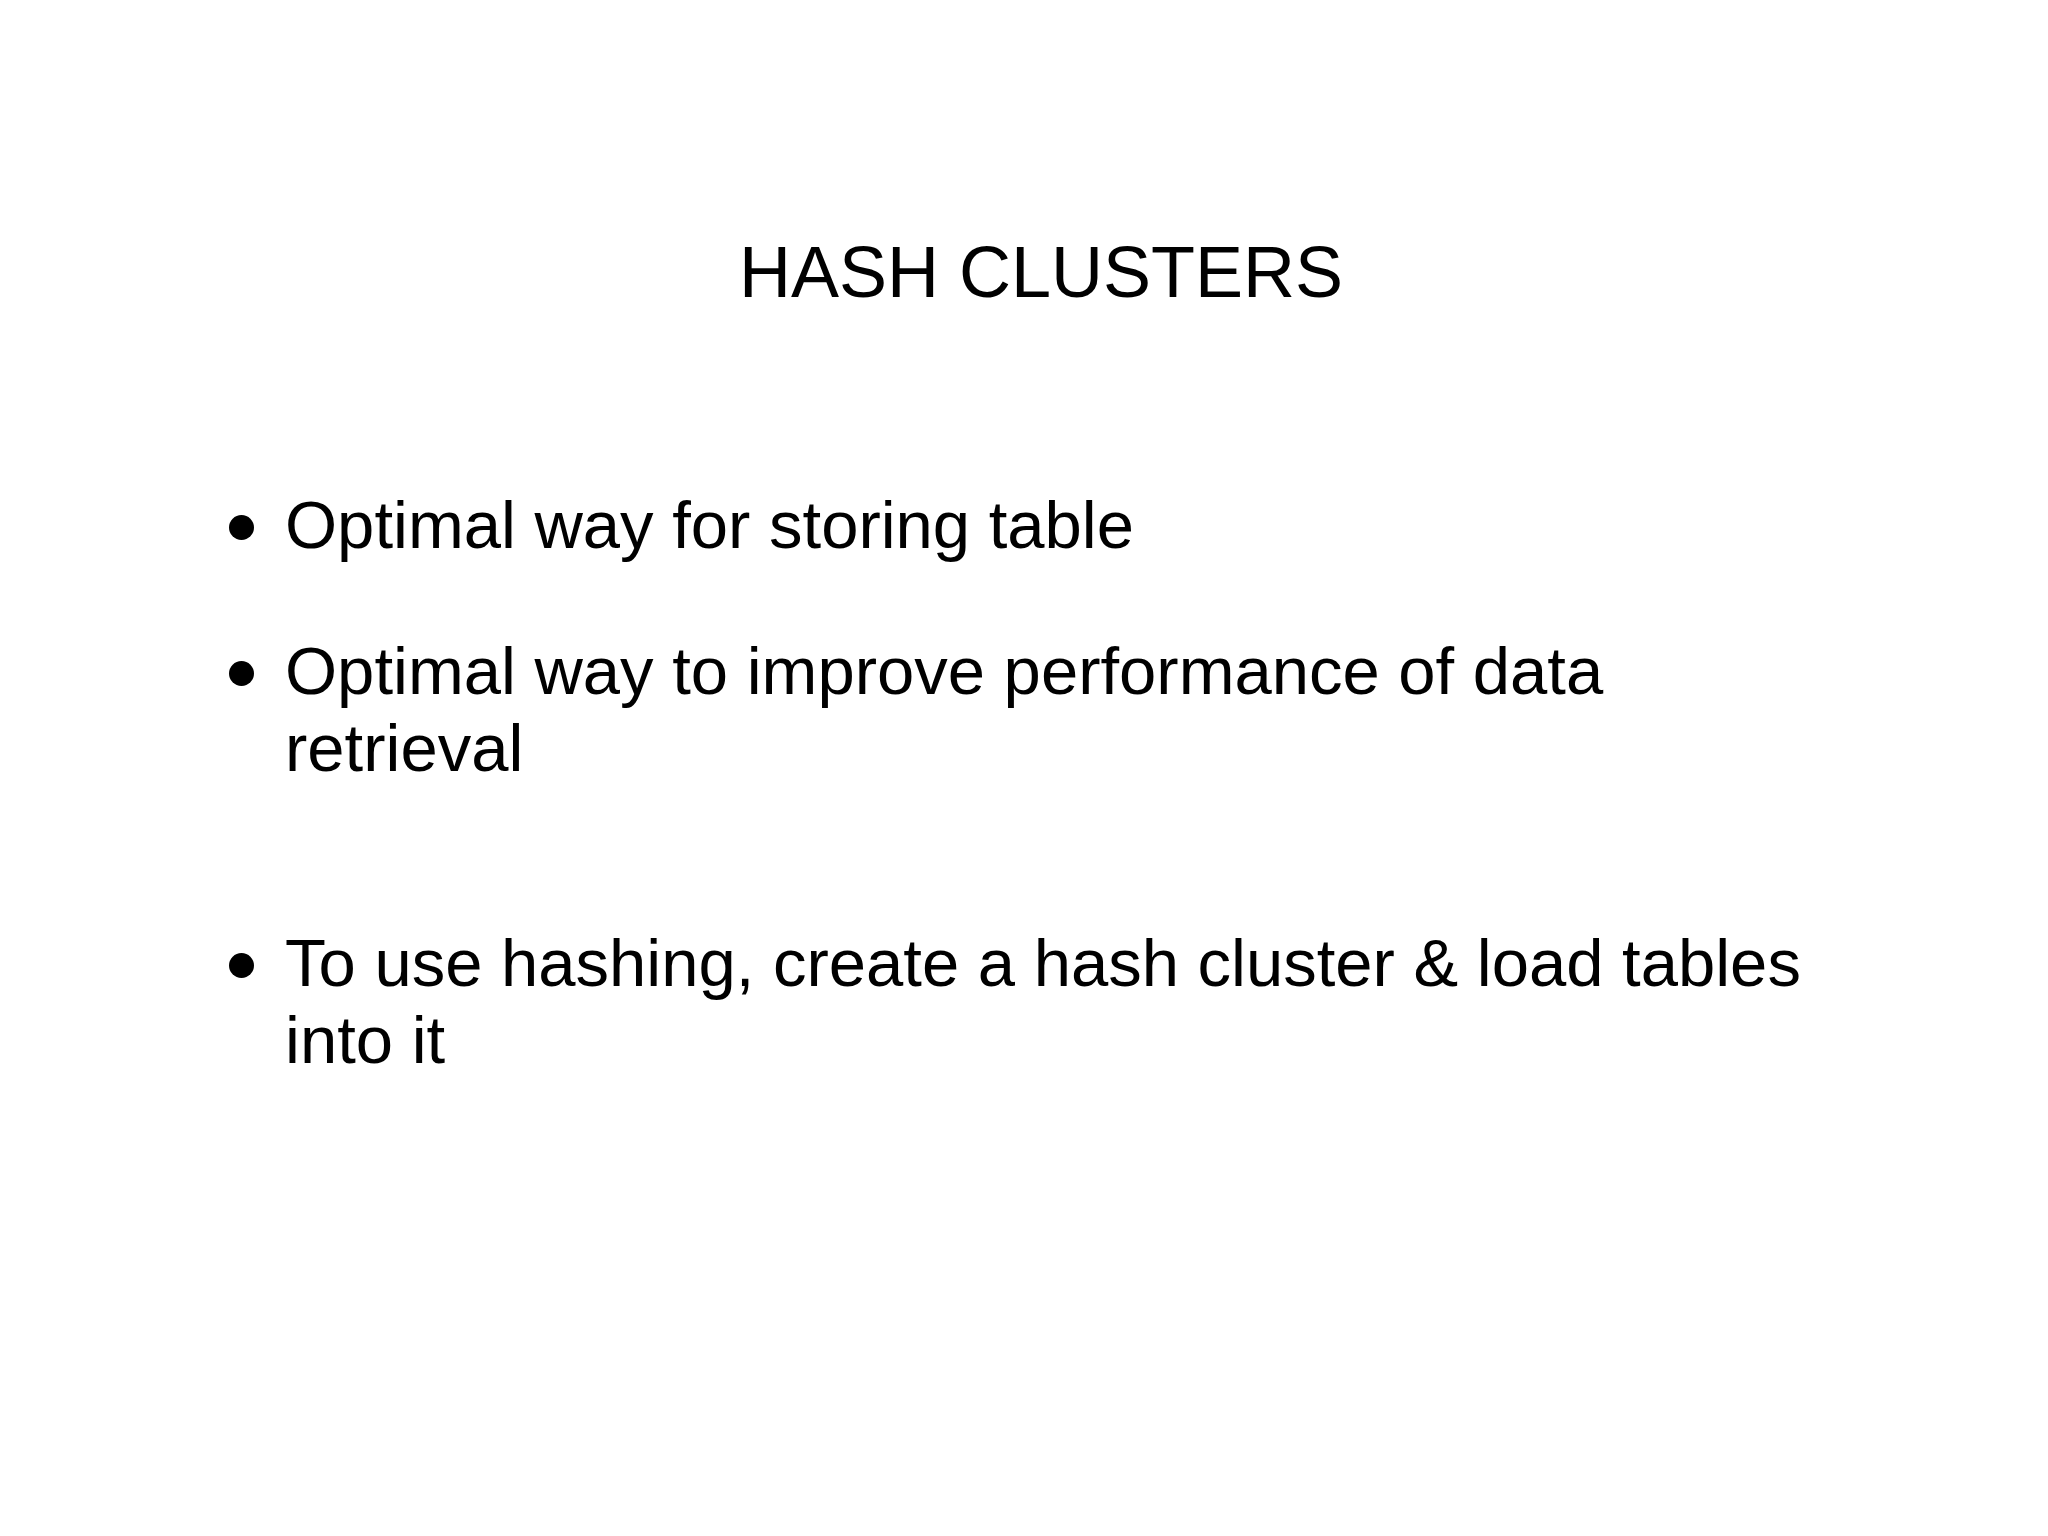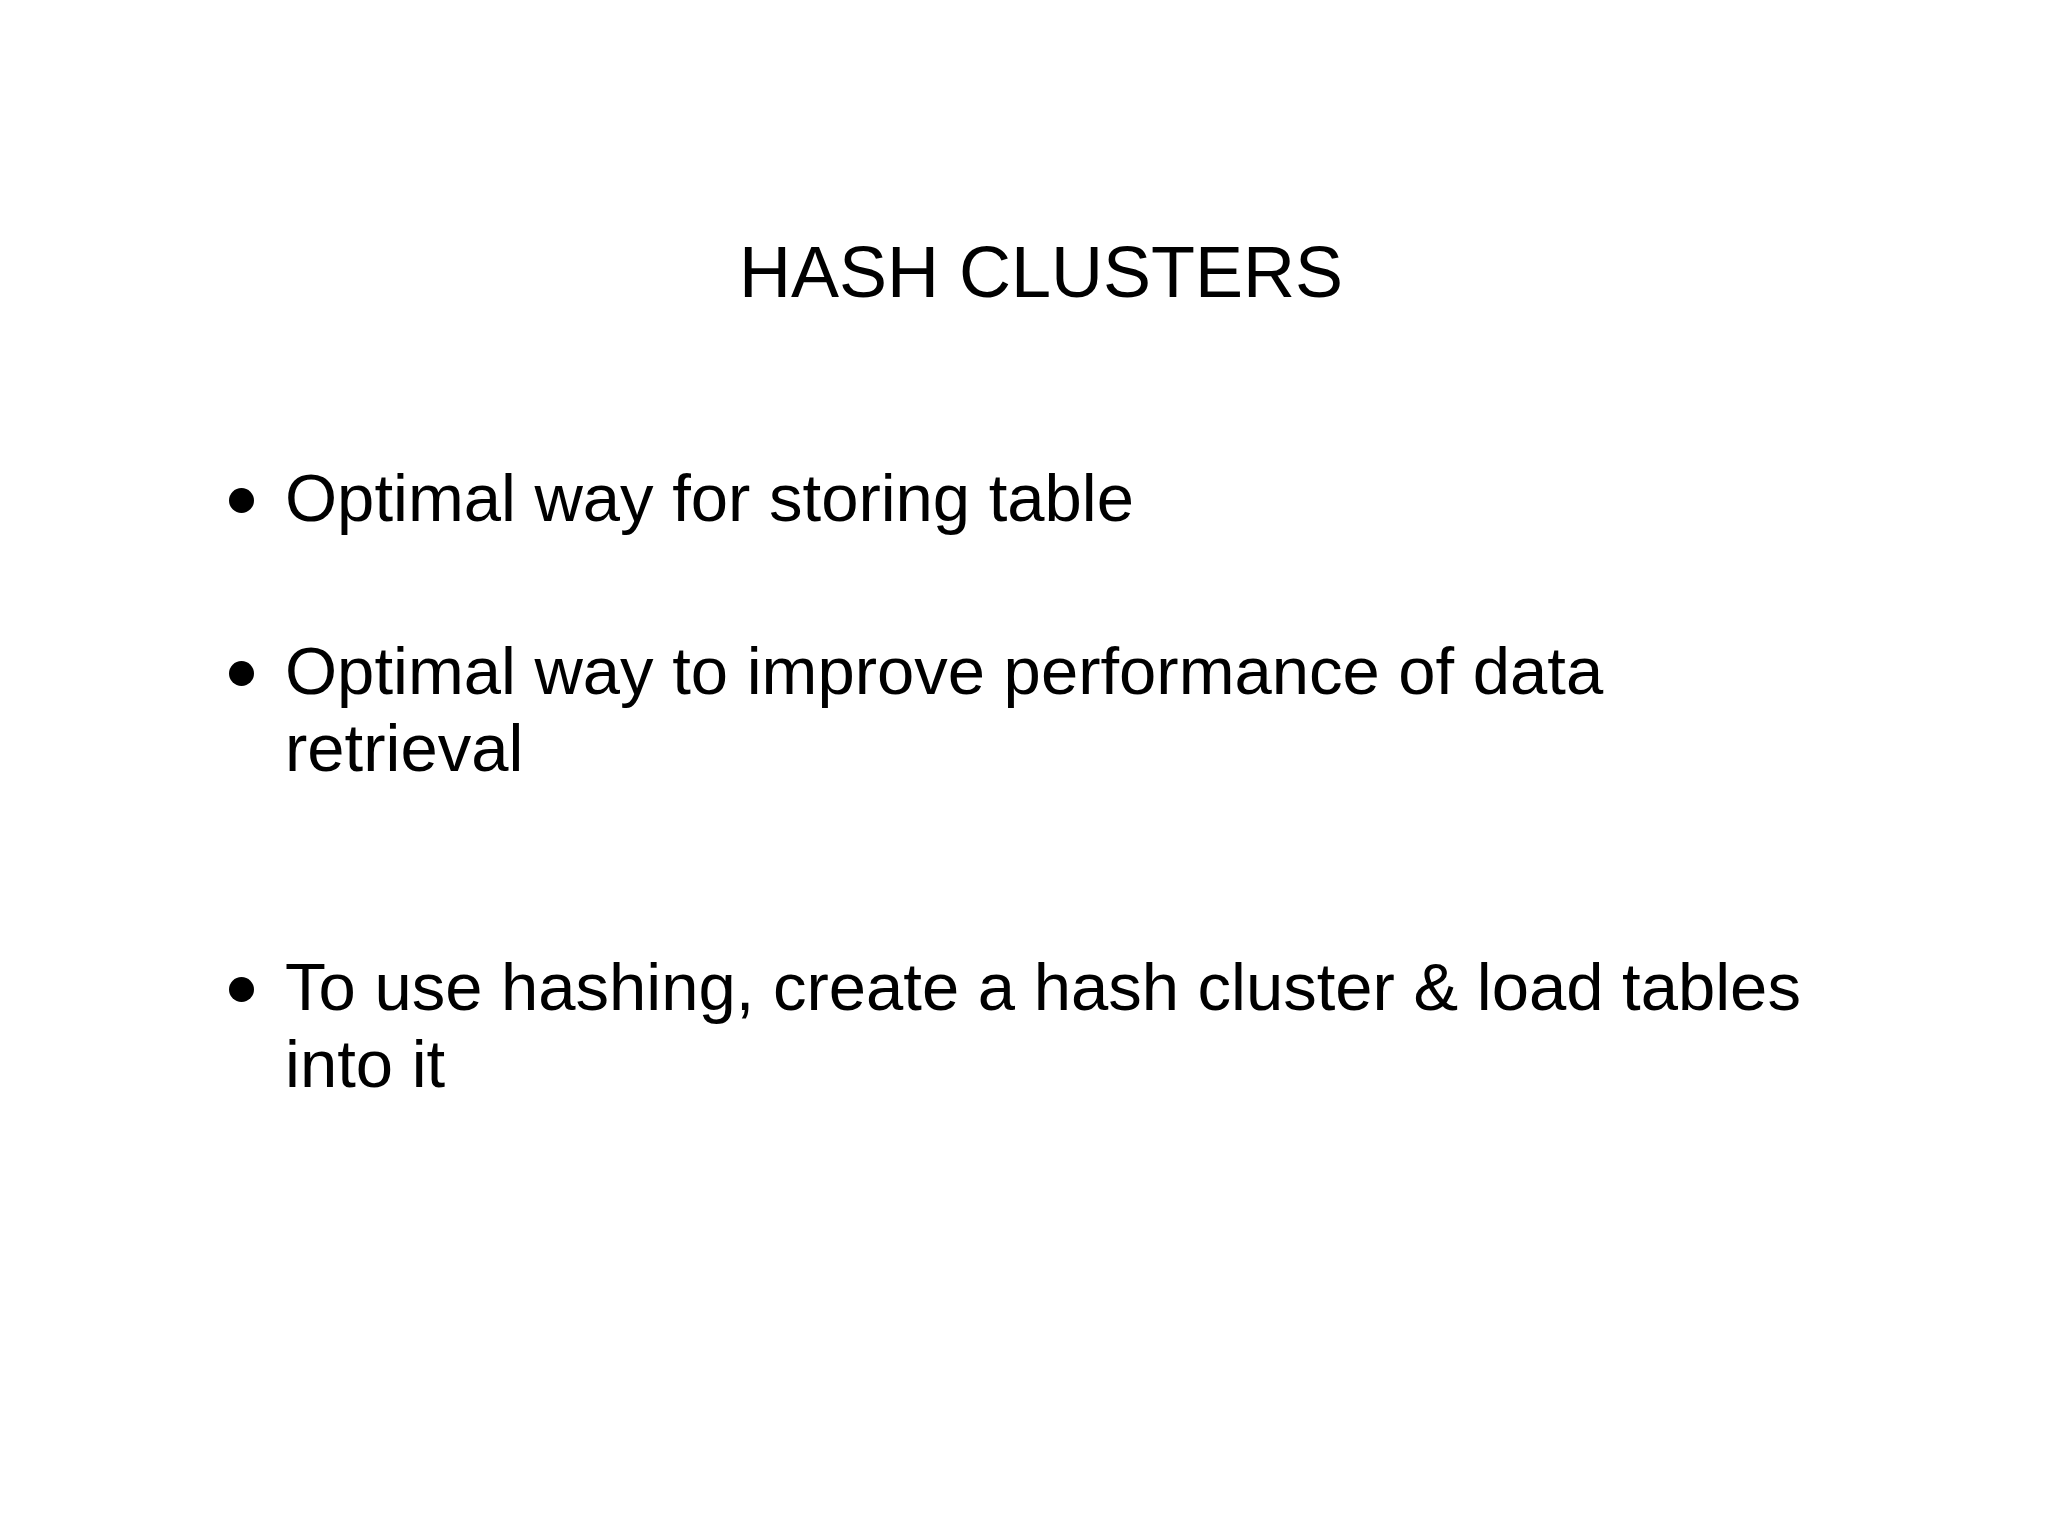--- a/index.html
+++ b/index.html
@@ -47,23 +47,23 @@
     background: #000000;
     margin-top: 29px;
   }
   .btext {
     margin-left: 31px;
     font-size: 67px;
     font-weight: 400;
     line-height: 77px;
     white-space: pre-line;
   }
-  .bullet-1 { top: 459px; }
+  .bullet-1 { top: 486px; }
   .bullet-2 { top: 632px; }
-  .bullet-3 { top: 924px; margin-top: 24px; }
+  .bullet-3 { top: 924px; }
   .bullet-4 { top: 1197px; }
 </style>
 </head>
 <body>
 
 <div class="slide">
 
   <h1 class="title">HASH CLUSTERS</h1>
 
   <div class="bullet bullet-1">

